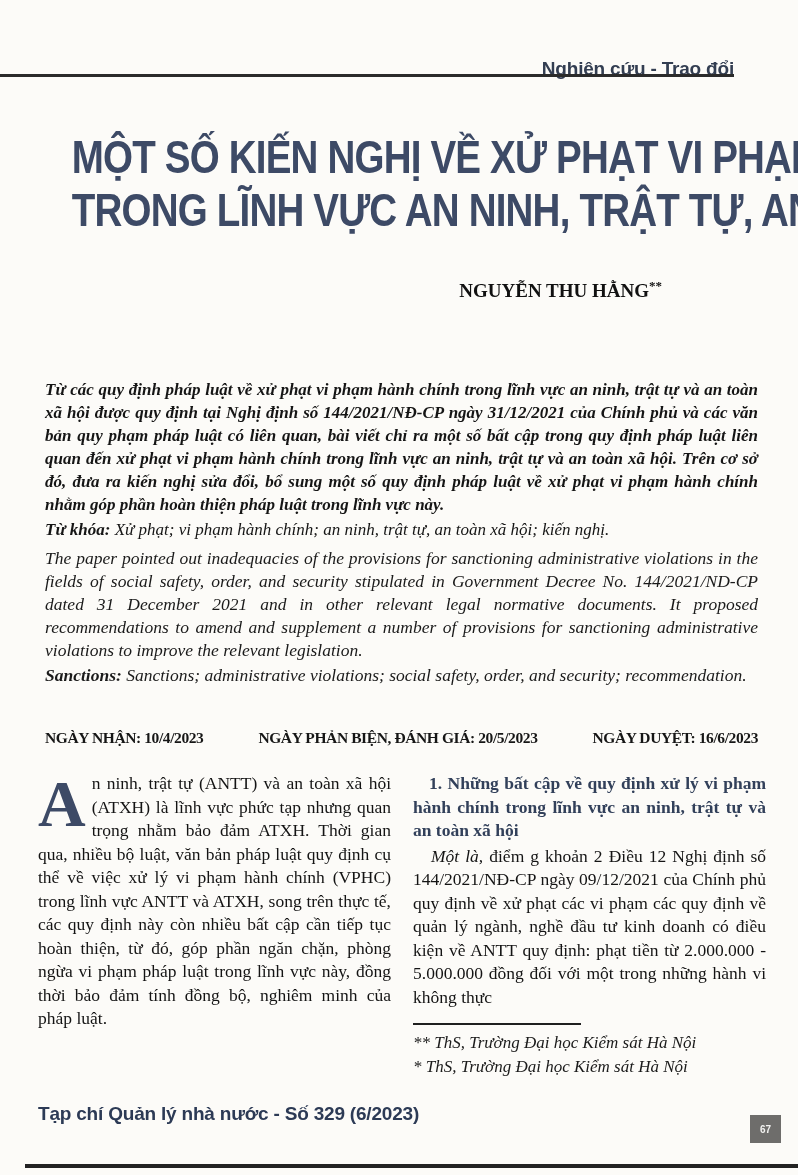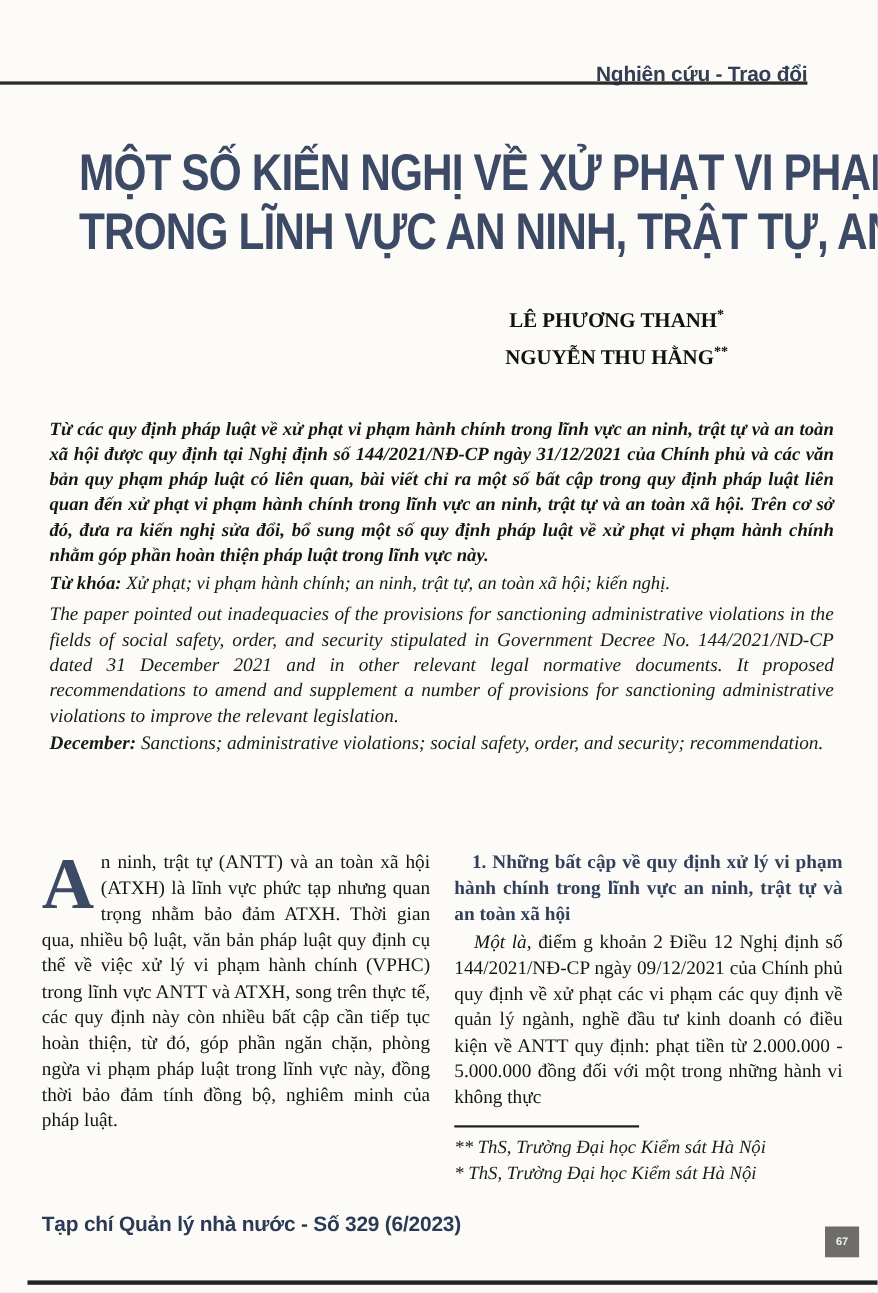--- a/index.html
+++ b/index.html
@@ -126,31 +126,35 @@
 
   <div class="header-label">Nghiên cứu - Trao đổi</div>
   <div class="header-rule"></div>
 
   <div class="title">
     <span class="line">MỘT SỐ KIẾN NGHỊ VỀ XỬ PHẠT VI PHẠM HÀNH CHÍNH</span>
     <span class="line">TRONG LĨNH VỰC AN NINH, TRẬT TỰ, AN TOÀN XÃ HỘI</span>
   </div>
 
   <div class="authors">
-    <div><span>LÊ PHƯƠNG THANH</span><sup>*</sup></div>
     <div><span>NGUYỄN THU HẰNG</span><sup>**</sup></div>
   </div>
 
   <div class="abstract">
     <p class="abs-vi">Từ các quy định pháp luật về xử phạt vi phạm hành chính trong lĩnh vực an ninh, trật tự và an toàn xã hội được quy định tại Nghị định số 144/2021/NĐ-CP ngày 31/12/2021 của Chính phủ và các văn bản quy phạm pháp luật có liên quan, bài viết chỉ ra một số bất cập trong quy định pháp luật liên quan đến xử phạt vi phạm hành chính trong lĩnh vực an ninh, trật tự và an toàn xã hội. Trên cơ sở đó, đưa ra kiến nghị sửa đổi, bổ sung một số quy định pháp luật về xử phạt vi phạm hành chính nhằm góp phần hoàn thiện pháp luật trong lĩnh vực này.</p>
     <p class="tu-khoa"><b>Từ khóa:</b><span> Xử phạt; vi phạm hành chính; an ninh, trật tự, an toàn xã hội; kiến nghị.</span></p>
     <p class="abs-en">The paper pointed out inadequacies of the provisions for sanctioning administrative violations in the fields of social safety, order, and security stipulated in Government Decree No. 144/2021/ND-CP dated 31 December 2021 and in other relevant legal normative documents. It proposed recommendations to amend and supplement a number of provisions for sanctioning administrative violations to improve the relevant legislation.</p>
-    <p class="keywords"><b>December:</b><span> Sanctions; administrative violations; social safety, order, and security; recommendation.</span></p>
+    <p class="keywords"><b>Sanctions:</b><span> Sanctions; administrative violations; social safety, order, and security; recommendation.</span></p>
   </div>
 
+  <div class="dates">
+    <span>NGÀY NHẬN: 10/4/2023</span>
+    <span>NGÀY PHẢN BIỆN, ĐÁNH GIÁ: 20/5/2023</span>
+    <span>NGÀY DUYỆT: 16/6/2023</span>
+  </div>
 
   <div class="columns">
     <div class="col">
       <p class="body-text">
         <span class="dropcap">A</span><span>n ninh, trật tự (ANTT) và an toàn xã hội (ATXH) là lĩnh vực phức tạp nhưng quan trọng nhằm bảo đảm ATXH. Thời gian qua, nhiều bộ luật, văn bản pháp luật quy định cụ thể về việc xử lý vi phạm hành chính (VPHC) trong lĩnh vực ANTT và ATXH, song trên thực tế, các quy định này còn nhiều bất cập cần tiếp tục hoàn thiện, từ đó, góp phần ngăn chặn, phòng ngừa vi phạm pháp luật trong lĩnh vực này, đồng thời bảo đảm tính đồng bộ, nghiêm minh của pháp luật.</span>
       </p>
     </div>
     <div class="col">
       <p class="col-heading">1. Những bất cập về quy định xử lý vi phạm hành chính trong lĩnh vực an ninh, trật tự và an toàn xã hội</p>
       <p class="body-text indent">

